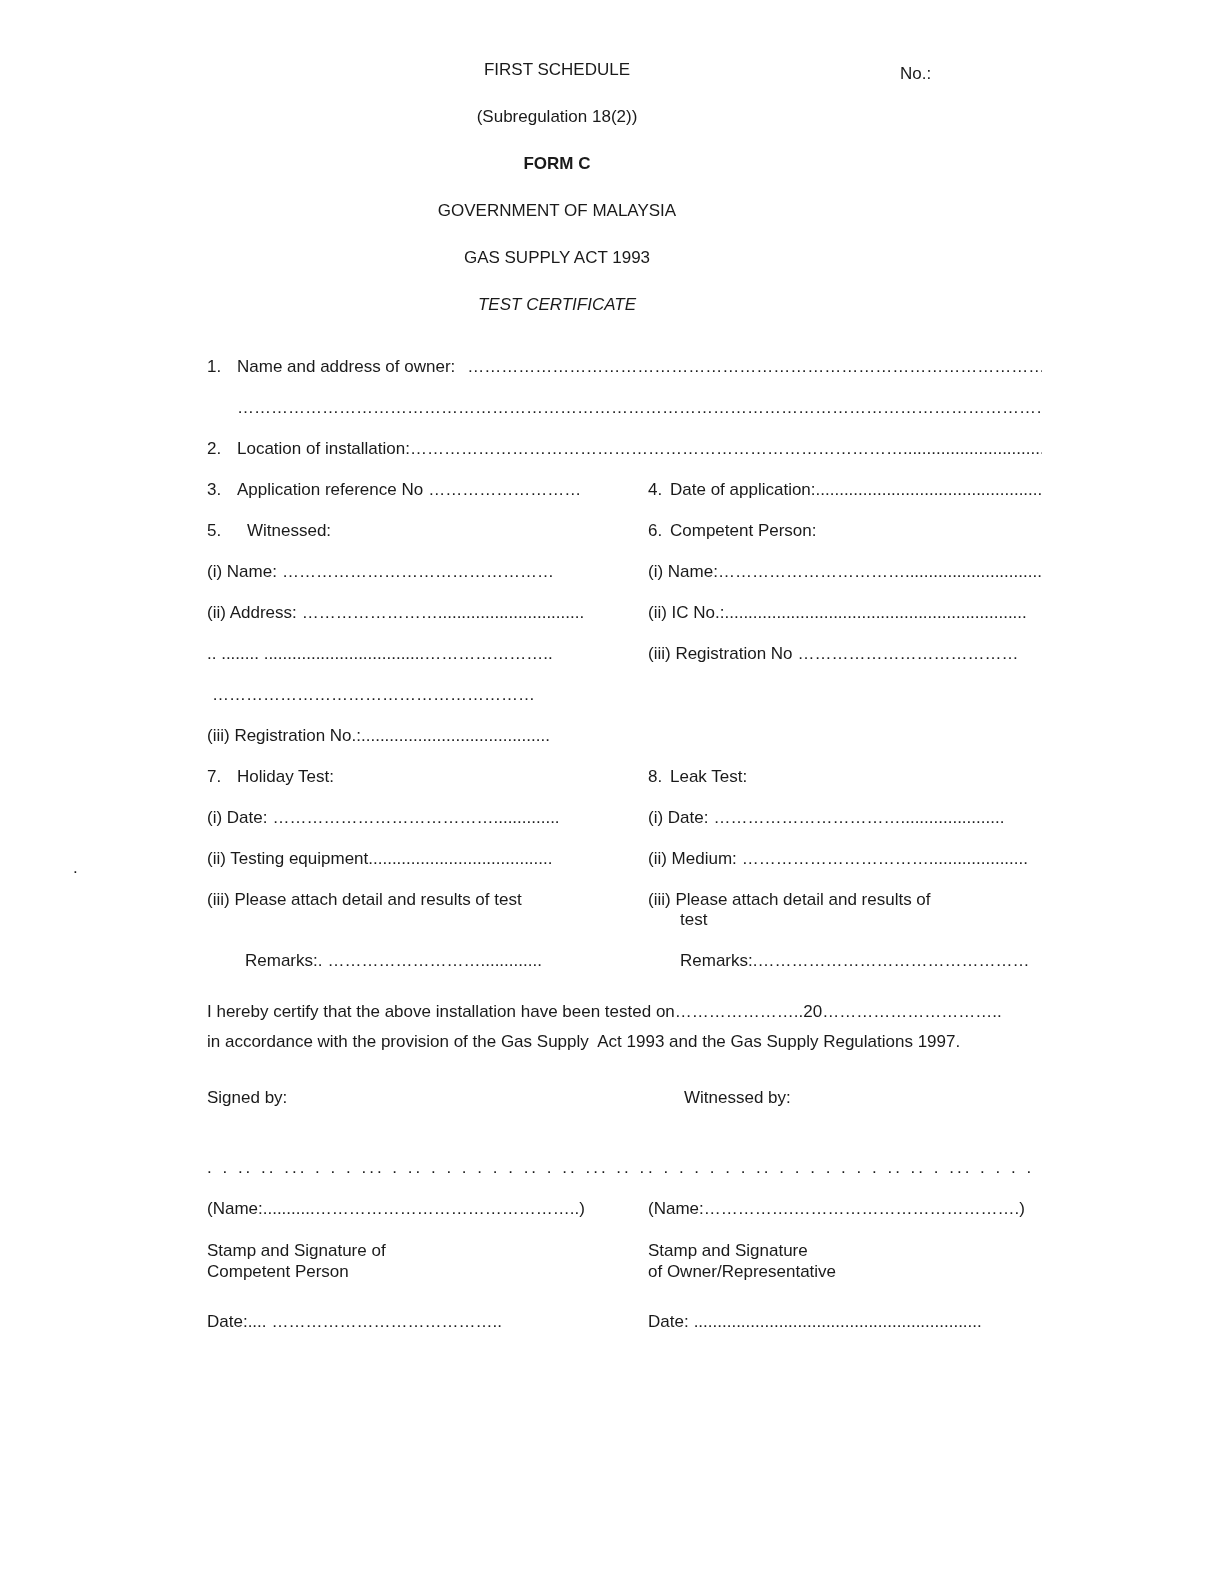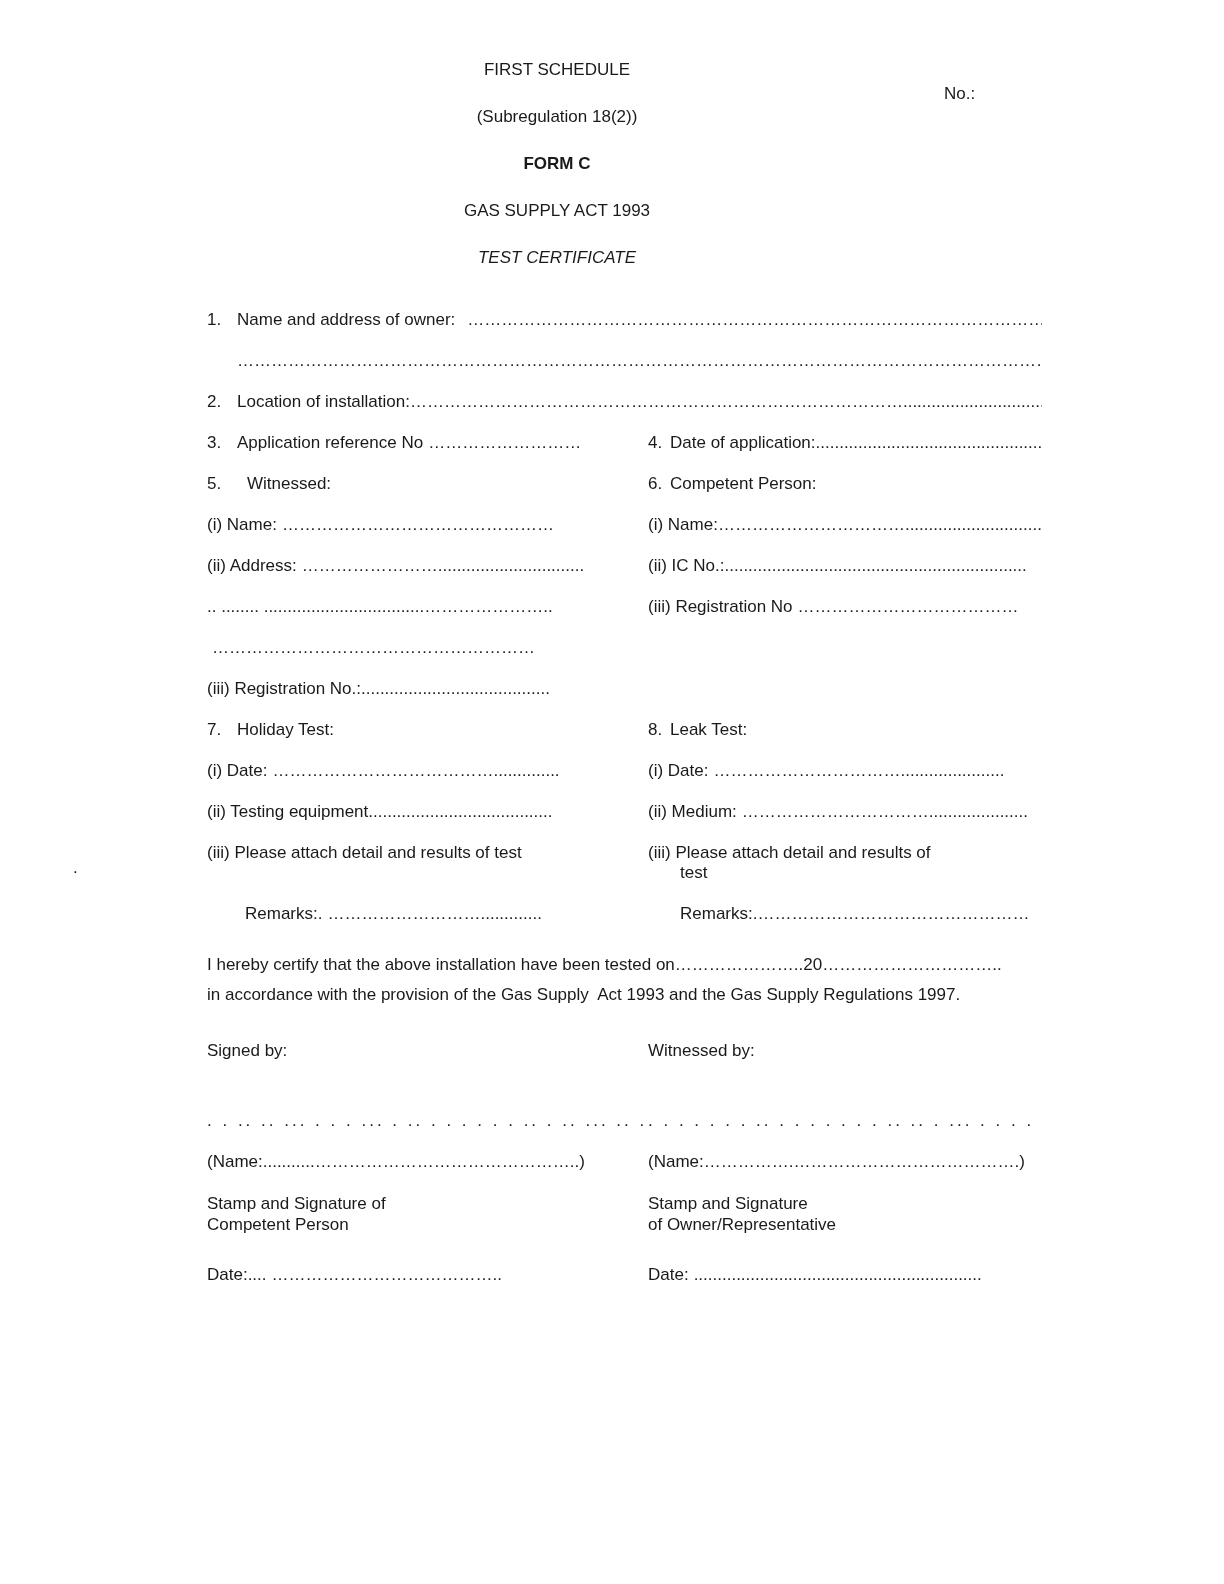--- a/index.html
+++ b/index.html
@@ -7,21 +7,21 @@
   .page {
     position:relative;
     width:1224px;
     height:1584px;
     background:#ffffff;
     color:#1a1a1a;
     font-family:"Liberation Sans", sans-serif;
     font-size:17px;
     overflow:hidden;
   }
-  .no-label { position:absolute; top:84px; left:900px; line-height:20px;margin-left:44px; }
+  .no-label { position:absolute; top:64px; left:900px; line-height:20px; }
   .header { padding-top:60px; margin-left:207px; width:700px; text-align:center; }
   .h-line { line-height:20px; margin-bottom:27px; white-space:nowrap; }
   .bold { font-weight:bold; }
   .italic { font-style:italic; }
   .content { margin-left:207px; width:835px; margin-top:42px; }
   .row { line-height:20px; margin-bottom:21px; white-space:nowrap; overflow:hidden; }
   .cols { display:flex; align-items:flex-start;justify-content:space-between; }
   .col-l { width:441px; padding-right:78px; overflow:hidden; white-space:nowrap; flex:none; }
   .col-r { flex:1; overflow:hidden; white-space:nowrap; }
   .pr-sm { padding-right:30px; }
@@ -29,40 +29,41 @@
   .num-w { display:inline-block; width:40px; }
   .num-sm { display:inline-block; width:22px; }
   .indent { padding-left:30px; }
   .gap { margin-left:12px; }
   .sp { margin-left:5px; }
   .pad-l-38 { padding-left:38px; }
   .pad-l-32 { padding-left:32px; }
   .two-line div { line-height:20px; }
   .cert-row { line-height:20px; margin-bottom:10px; white-space:pre; overflow:hidden; }
   .mt-31 { margin-top:31px; }
-  .mt-36 { margin-top:36px; }
+  .mt-36 { margin-top:36px;gap:36px; }
   .mt-50 { margin-top:50px; }
   .mt-14 { margin-top:14px; }
   .mt-16 { margin-top:16px; }
   .mt-42 { margin-top:30px; }
   .sig-dots { letter-spacing:3px; white-space:pre; }
   .stamp div { line-height:21px; }
   .stray { position:absolute; top:858px; left:73px; font-size:17px; }
 </style>
 </head>
 <body>
 
 <div class="page">
 
   <div class="no-label">No.:</div>
 
   <div class="header">
     <div class="h-line">FIRST SCHEDULE</div>
     <div class="h-line">(Subregulation 18(2))</div>
     <div class="h-line bold">FORM C</div>
+    <div class="h-line">GOVERNMENT OF MALAYSIA</div>
     <div class="h-line">GAS SUPPLY ACT 1993</div>
     <div class="h-line italic">TEST CERTIFICATE</div>
   </div>
 
   <div class="content">
 
     <div class="row">
       <span class="num">1.</span><span>Name and address of owner:</span><span class="gap">………………………………………………………………………………………………………………</span>
     </div>
     <div class="row indent">

